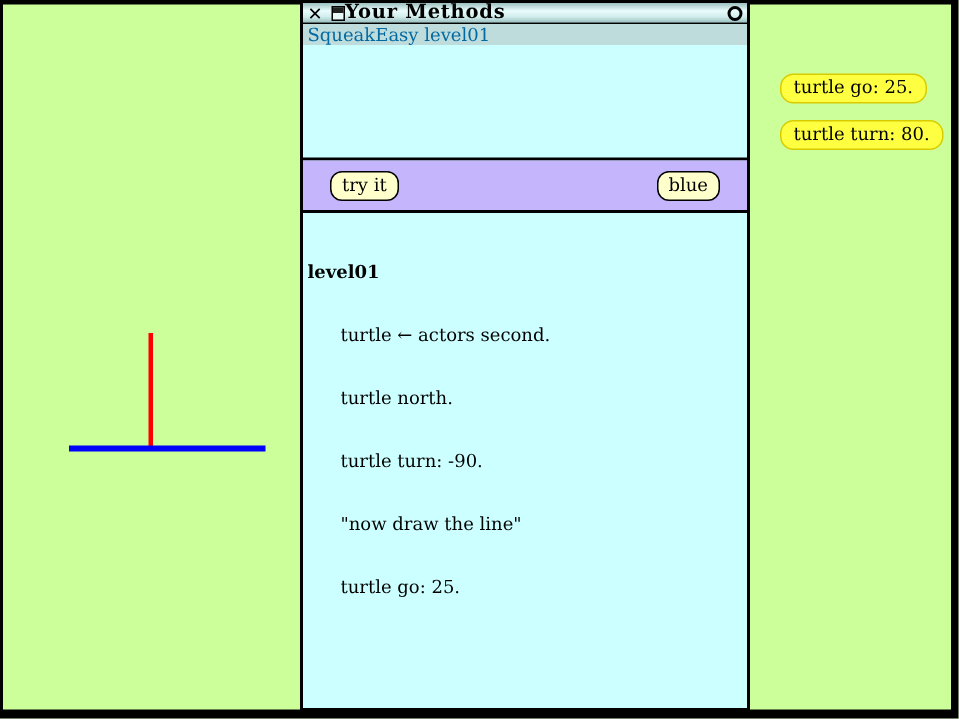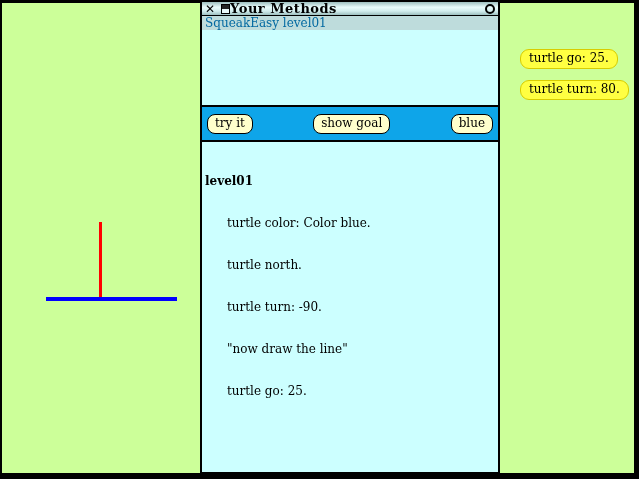--- a/index.html
+++ b/index.html
@@ -74,24 +74,24 @@
     background: #bedcdc;
     color: #0369a1;
     font-size: 12px; line-height: 14px;
     padding-left: 3px;
     cursor: pointer;
     white-space: nowrap;
   }
 
   #button-row {
     flex: 0 0 35px;
-    background: #0ea5e9;
+    background: #c4b5fd;
     border-bottom: 2px solid #000;
     display: flex; align-items: center; justify-content: space-between;
-    padding: 0 5px;
+    padding: 0 18px;
   }
   .cmd-button {
     background: #ffffcc;
     border: 1px solid #000;
     border-radius: 8px;
     font-family: "DejaVu Serif", "Liberation Serif", serif;
     font-size: 12px; color: #000;
     padding: 1px 7px 2px 7px;
     height: 20px;
     cursor: pointer;
@@ -143,27 +143,26 @@
         <span id="window-title">Your Methods</span>
         <span id="expand-icon"></span>
       </div>
 
       <div id="message-pane">
         <div id="selected-method-row">SqueakEasy level01</div>
       </div>
 
       <div id="button-row">
         <button class="cmd-button">try it</button>
-        <button class="cmd-button">show goal</button>
         <button class="cmd-button">blue</button>
       </div>
 
       <div id="code-pane">
         <div class="code-line method-head">level01</div>
-        <div class="code-line indented">turtle color: Color blue.</div>
+        <div class="code-line indented">turtle ← actors second.</div>
         <div class="code-line indented">turtle north.</div>
         <div class="code-line indented">turtle turn: -90.</div>
         <div class="code-line indented">"now draw the line"</div>
         <div class="code-line indented">turtle go: 25.</div>
         
         
         
         
       </div>
 

